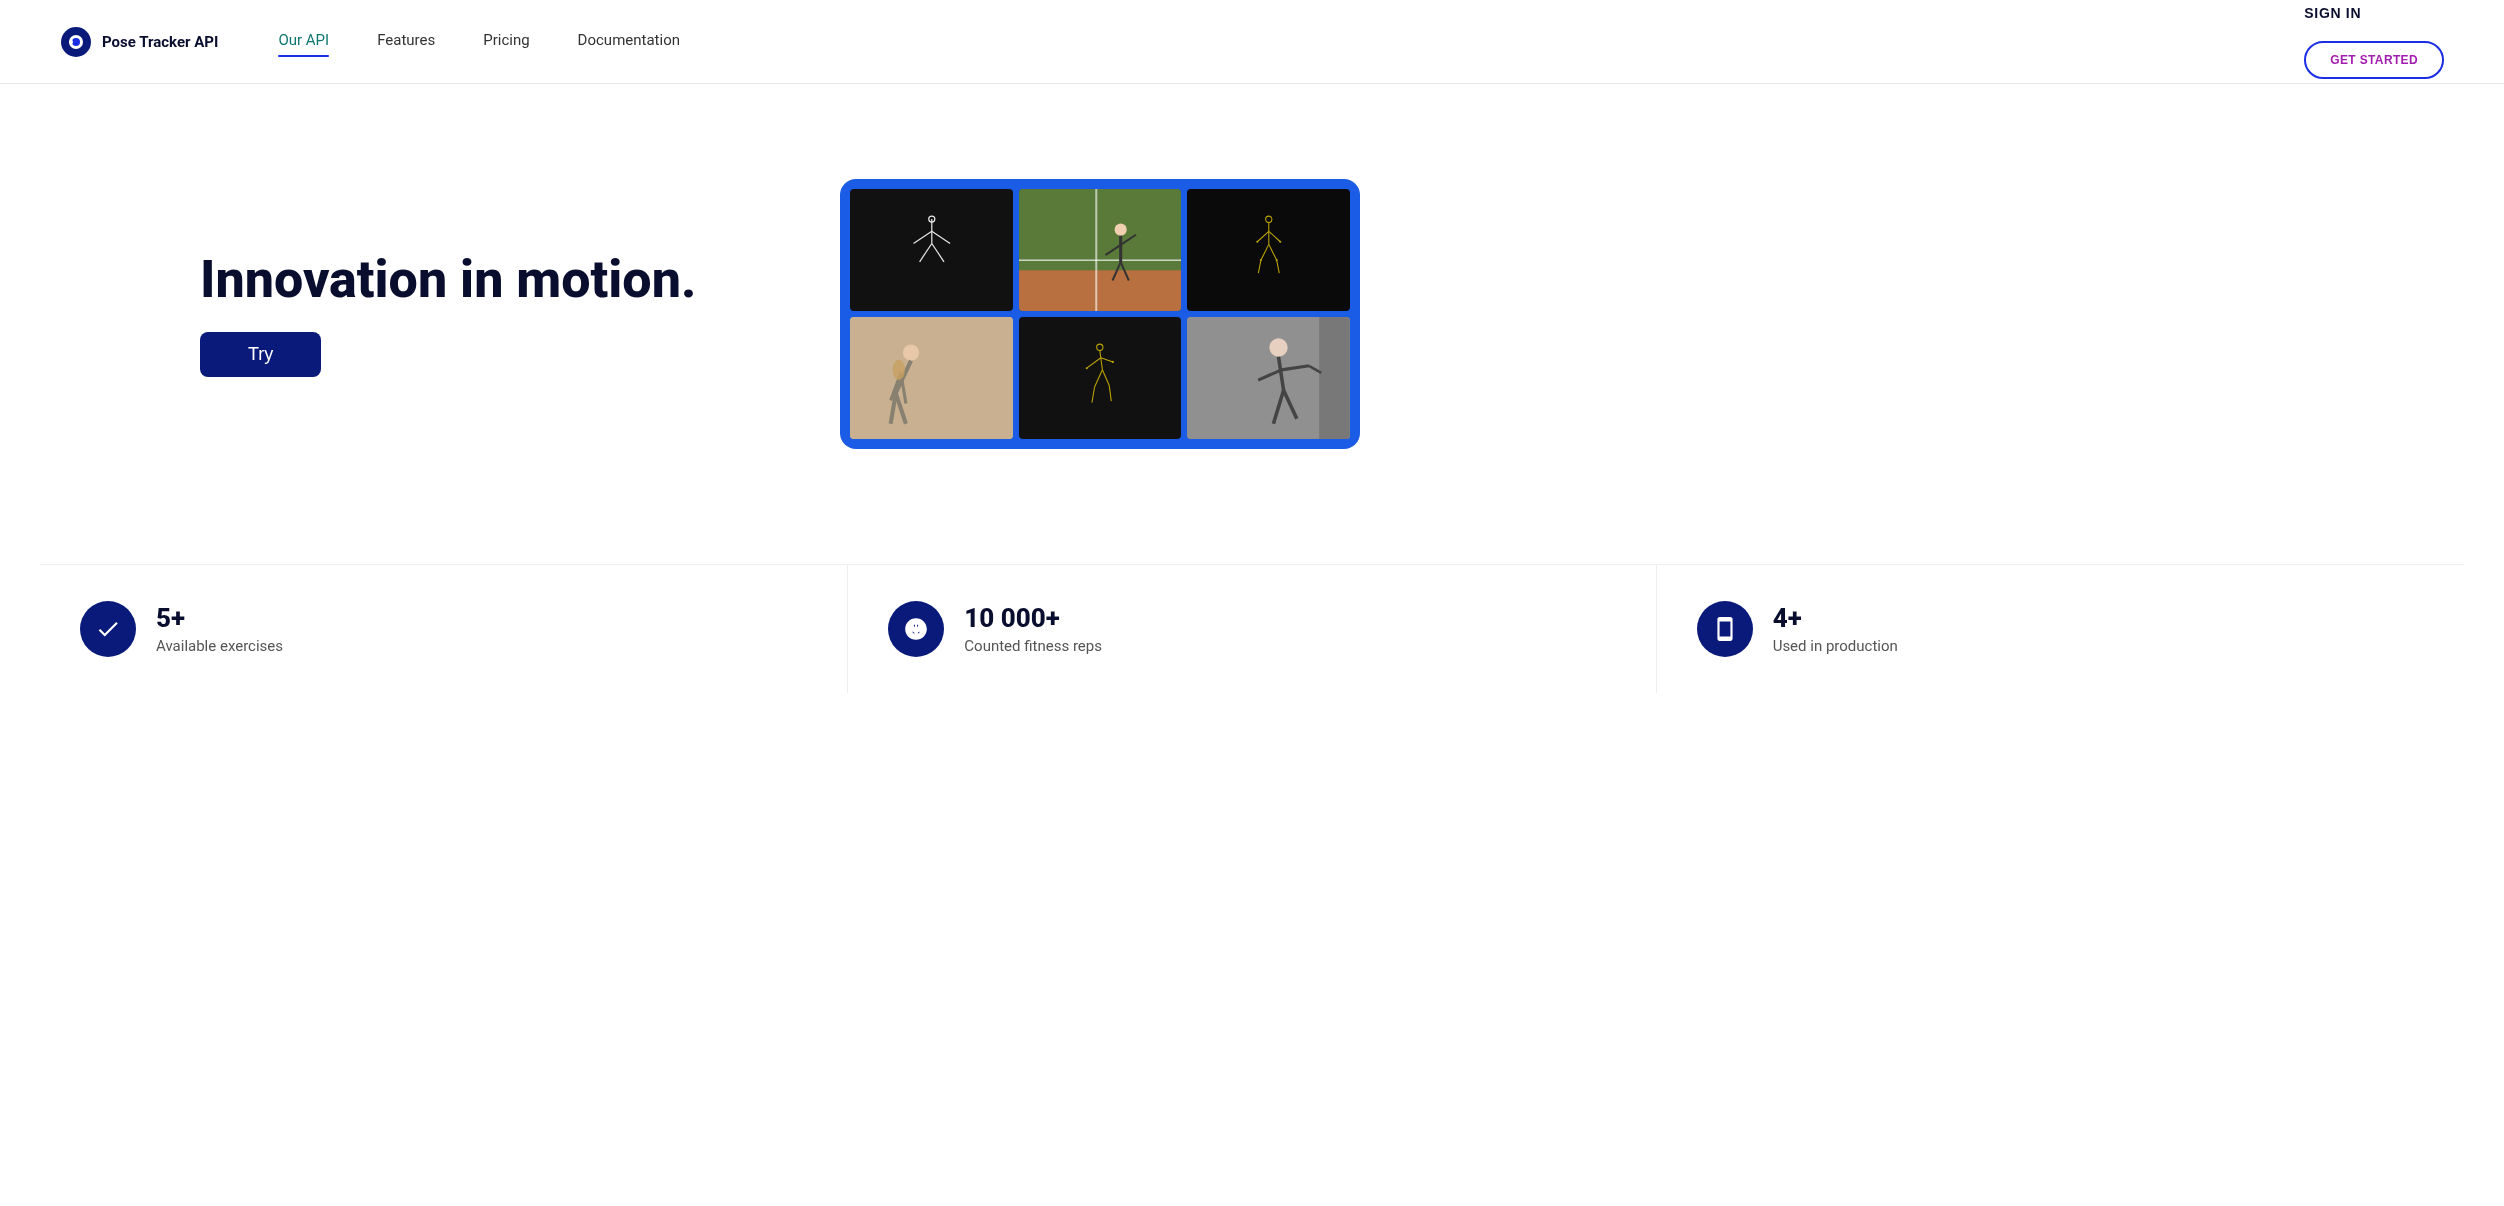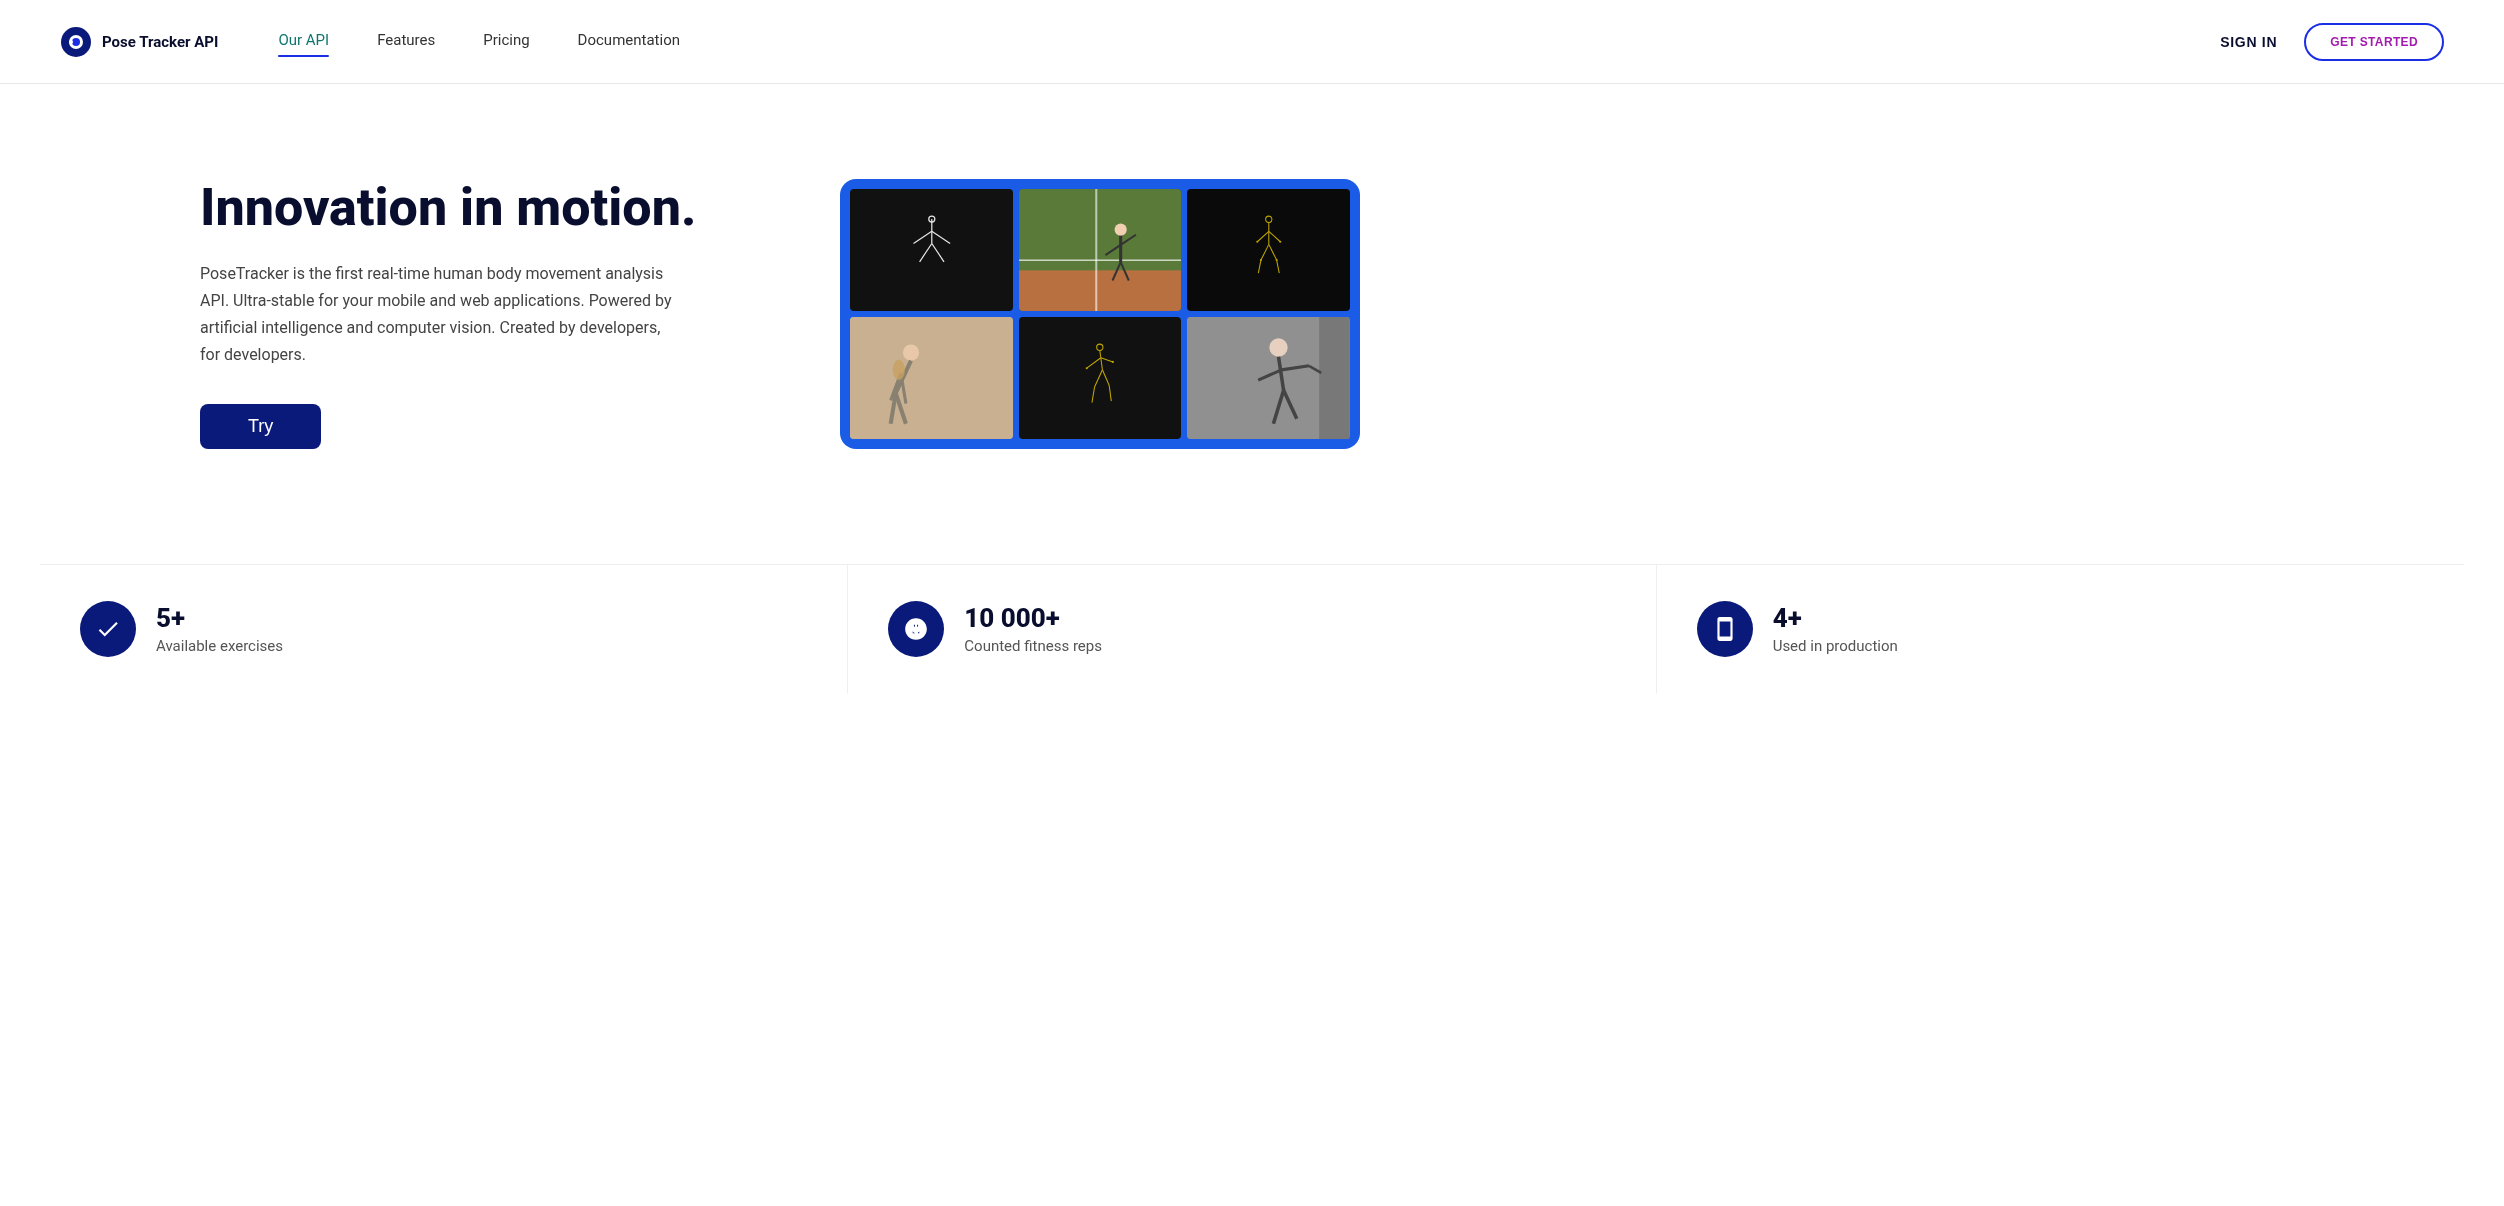--- a/index.html
+++ b/index.html
@@ -54,22 +54,23 @@
       position: absolute;
       bottom: -4px;
       left: 0;
       right: 0;
       height: 2px;
       background: #1a2ee6;
       border-radius: 2px;
     }
     .nav-actions {
       display: flex;
-      align-items: center;
-      gap: 27px;
+      align-items: flex-start;
+      gap: 20px;
+      flex-direction: column;
     }
     .sign-in-btn {
       background: none;
       border: none;
       cursor: pointer;
       font-size: 14px;
       font-weight: 600;
       color: #0a0e2e;
       letter-spacing: 0.05em;
     }
@@ -219,21 +220,20 @@
   </div>
   <div class="nav-actions">
     <button class="sign-in-btn">SIGN IN</button>
     <button class="get-started-btn">GET STARTED</button>
   </div>
 </nav>
 
 <section class="hero">
   <div class="hero-left">
     <h1 class="hero-title">Innovation in motion.</h1>
-    <p class="hero-desc">PoseTracker is the first real-time human body movement analysis API. Ultra-stable for your mobile and web applications. Powered by artificial intelligence and computer vision. Created by developers, for developers.</p>
     <button class="try-btn">Try</button>
   </div>
   <div class="hero-right">
     <div class="image-grid-container">
 
       <div class="grid-cell cell-1">
         <svg class="skeleton-svg" viewBox="0 0 100 120" xmlns="http://www.w3.org/2000/svg">
           <line x1="50" y1="10" x2="50" y2="50" stroke="white" stroke-width="2"></line>
           <line x1="50" y1="50" x2="30" y2="80" stroke="white" stroke-width="2"></line>
           <line x1="50" y1="50" x2="70" y2="80" stroke="white" stroke-width="2"></line>

